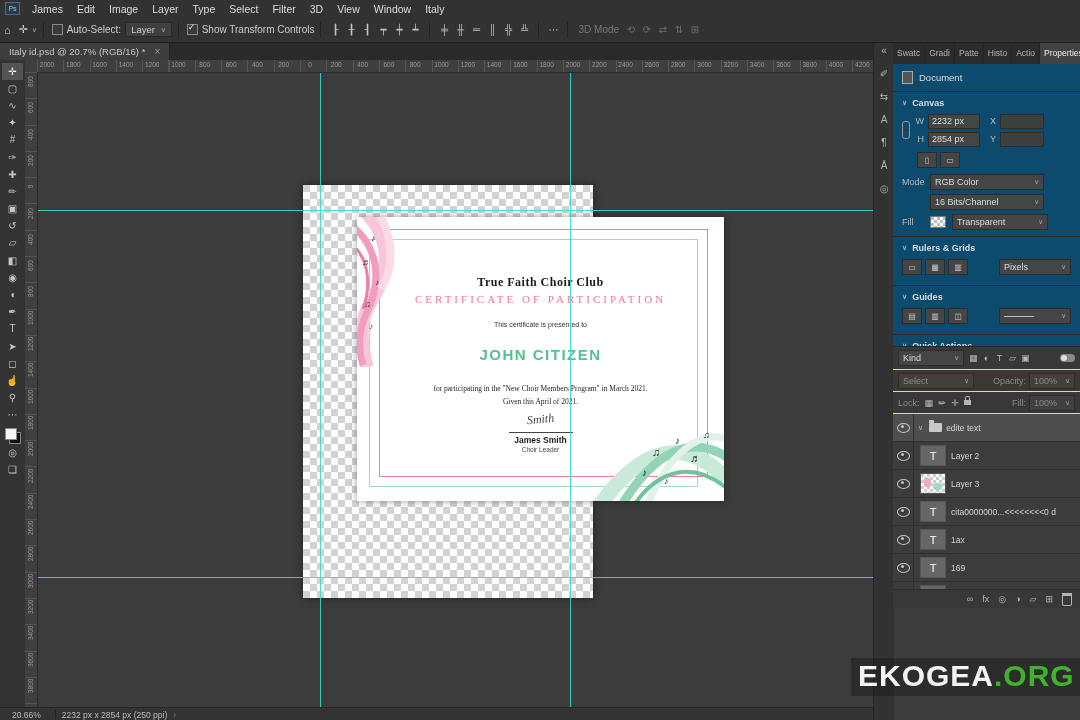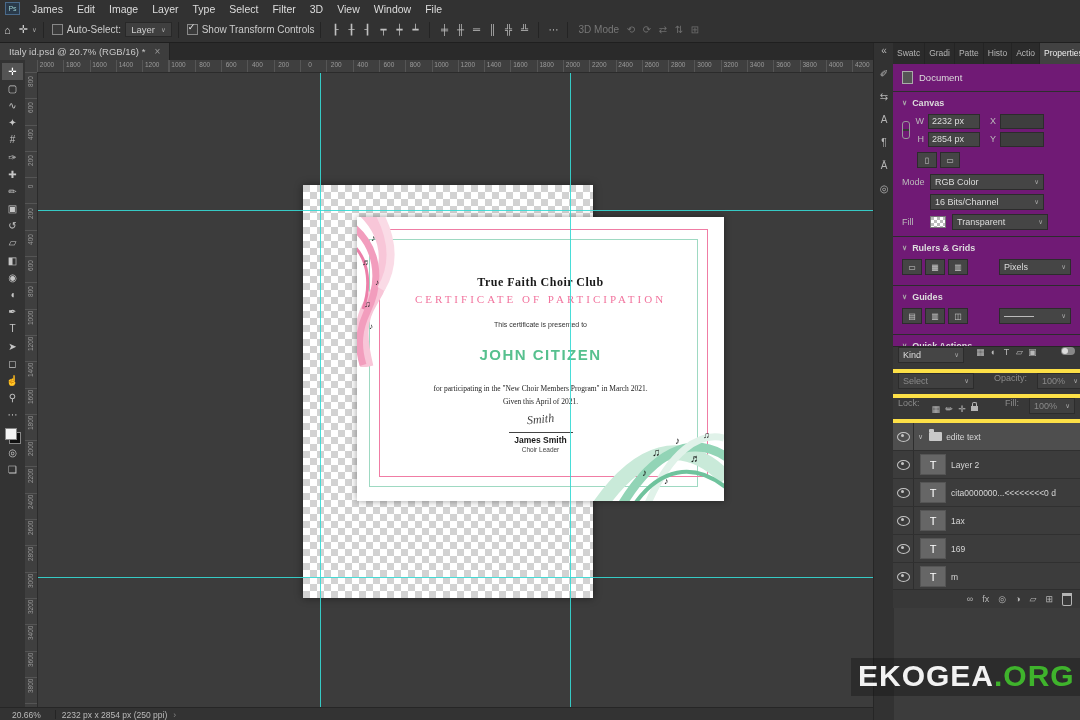--- a/index.html
+++ b/index.html
@@ -76,21 +76,21 @@
   .guide{position:absolute;background:#35d9d4;opacity:.9;z-index:15}
   .guide.v{width:1px;top:0;bottom:0}
   .guide.h{height:1px;left:0;right:0}
 
   
   .dock-strip{left:873px;top:42px;width:20px;height:678px;background:#323232;border-left:1px solid #262626;
               display:flex;flex-direction:column;align-items:center;padding-top:4px;gap:13px;z-index:20}
   .dock-ic{color:#b5b5b5;font-size:10px;line-height:1}
 
   
-  .panels{left:893px;top:42px;width:187px;height:566px;background:#701a75;z-index:20;font-size:9px}
+  .panels{left:893px;top:42px;width:187px;height:566px;background:#0c4a6e;z-index:20;font-size:9px}
   .panel-tabs{height:22px;background:#2b2b2b;display:flex;align-items:stretch;overflow:hidden}
   .ptab{display:flex;align-items:center;padding:0 4px;font-size:8.5px;color:#b5b5b5;border-right:1px solid #242424;white-space:nowrap}
   .ptab.active{background:#424242;color:#efefef}
 
   .props{padding:0 0 2px 0}
   .prop-doc-row{display:flex;align-items:center;gap:6px;padding:7px 9px;color:#ddd;font-size:9.5px;border-bottom:1px solid #2e2e2e}
   .doc-icon{width:9px;height:11px;border:1px solid #aaa;background:#555}
   .sec-head{display:flex;align-items:center;gap:5px;padding:6px 9px 4px;color:#ddd;font-size:9px;font-weight:bold}
   .chev{font-size:7px;color:#aaa}
   .fieldblock{display:flex;gap:4px;padding:0 9px}
@@ -112,21 +112,21 @@
   .mini-checker{width:14px;height:10px;border:1px solid #777;
       background:conic-gradient(#fff 90deg,#bbb 90deg 180deg,#fff 180deg 270deg,#bbb 270deg);background-size:6px 6px}
   .pdivider{height:1px;background:#2c2c2c;margin:6px 0 0}
   .icons-row{display:flex;align-items:center;gap:3px;padding:2px 9px 4px}
   .spacer{flex:1}
 
   
   .layers{position:absolute;left:0;top:304px;width:187px;bottom:0;background:#383838;display:flex;flex-direction:column;border-top:1px solid #262626}
   .layers-tabs{height:20px;background:#2b2b2b;display:flex;align-items:stretch}
   .ltab{display:flex;align-items:center;padding:0 11px;font-size:9.5px;color:#e2e2e2;background:#3c3c3c;border-right:1px solid #242424}
-  .lrow{display:flex;gap:10px;padding:0 5px;border-bottom:4px solid #fde047}
+  .lrow{display:flex;align-items:center;gap:3px;padding:0 5px;border-bottom:1px solid #fde047}
   .filter-row{height:22px}
   .blend-row,.lock-row{height:21px}
   .kind-sel{width:56px}
   .filter-ic{width:13px;text-align:center;color:#b9b9b9;font-size:9px}
   .filter-toggle{width:15px;height:8px;border-radius:4px;background:#888;position:relative;margin-left:2px}
   .filter-toggle::after{content:"";position:absolute;left:1px;top:1px;width:6px;height:6px;border-radius:50%;background:#ddd}
   .dimtext{color:#8a8a8a}
   .dimsel{background:#404040;color:#8a8a8a}
   .icon-lock{width:7px;height:5px;background:#b5b5b5;position:relative;display:inline-block;margin:0 2px}
   .icon-lock::before{content:"";position:absolute;top:-4px;left:1px;width:3px;height:3px;border:1px solid #b5b5b5;border-bottom:none;border-radius:2px 2px 0 0}
@@ -172,21 +172,21 @@
       <span class="menu-item">James</span>
       <span class="menu-item">Edit</span>
       <span class="menu-item">Image</span>
       <span class="menu-item">Layer</span>
       <span class="menu-item">Type</span>
       <span class="menu-item">Select</span>
       <span class="menu-item">Filter</span>
       <span class="menu-item">3D</span>
       <span class="menu-item">View</span>
       <span class="menu-item">Window</span>
-      <span class="menu-item">File</span>
+      <span class="menu-item">Italy</span>
     </div>
 </div>
 
 <div class="optionsbar abs">
   <span class="ob-icon">⌂</span>
   <span class="ob-icon">✛</span>
   <span class="caret">∨</span>
   <span class="ob-sep"></span>
   <span class="cb" id="cb-autoselect"></span>
   <span>Auto-Select:</span>
@@ -554,20 +554,27 @@
           <span class="eye-cell">
             <span class="icon-eye"></span>
           </span>
           <span class="thumb thumb-text">T</span>
           <span class="layer-name">Layer 2</span>
         </div>
         <div class="layer-row">
           <span class="eye-cell">
             <span class="icon-eye"></span>
           </span>
+          <span class="thumb thumb-raster"></span>
+          <span class="layer-name">Layer 3</span>
+        </div>
+        <div class="layer-row">
+          <span class="eye-cell">
+            <span class="icon-eye"></span>
+          </span>
           <span class="thumb thumb-text">T</span>
           <span class="layer-name">cita0000000...&lt;&lt;&lt;&lt;&lt;&lt;&lt;&lt;0 d</span>
         </div>
         <div class="layer-row">
           <span class="eye-cell">
             <span class="icon-eye"></span>
           </span>
           <span class="thumb thumb-text">T</span>
           <span class="layer-name">1ax</span>
         </div>

